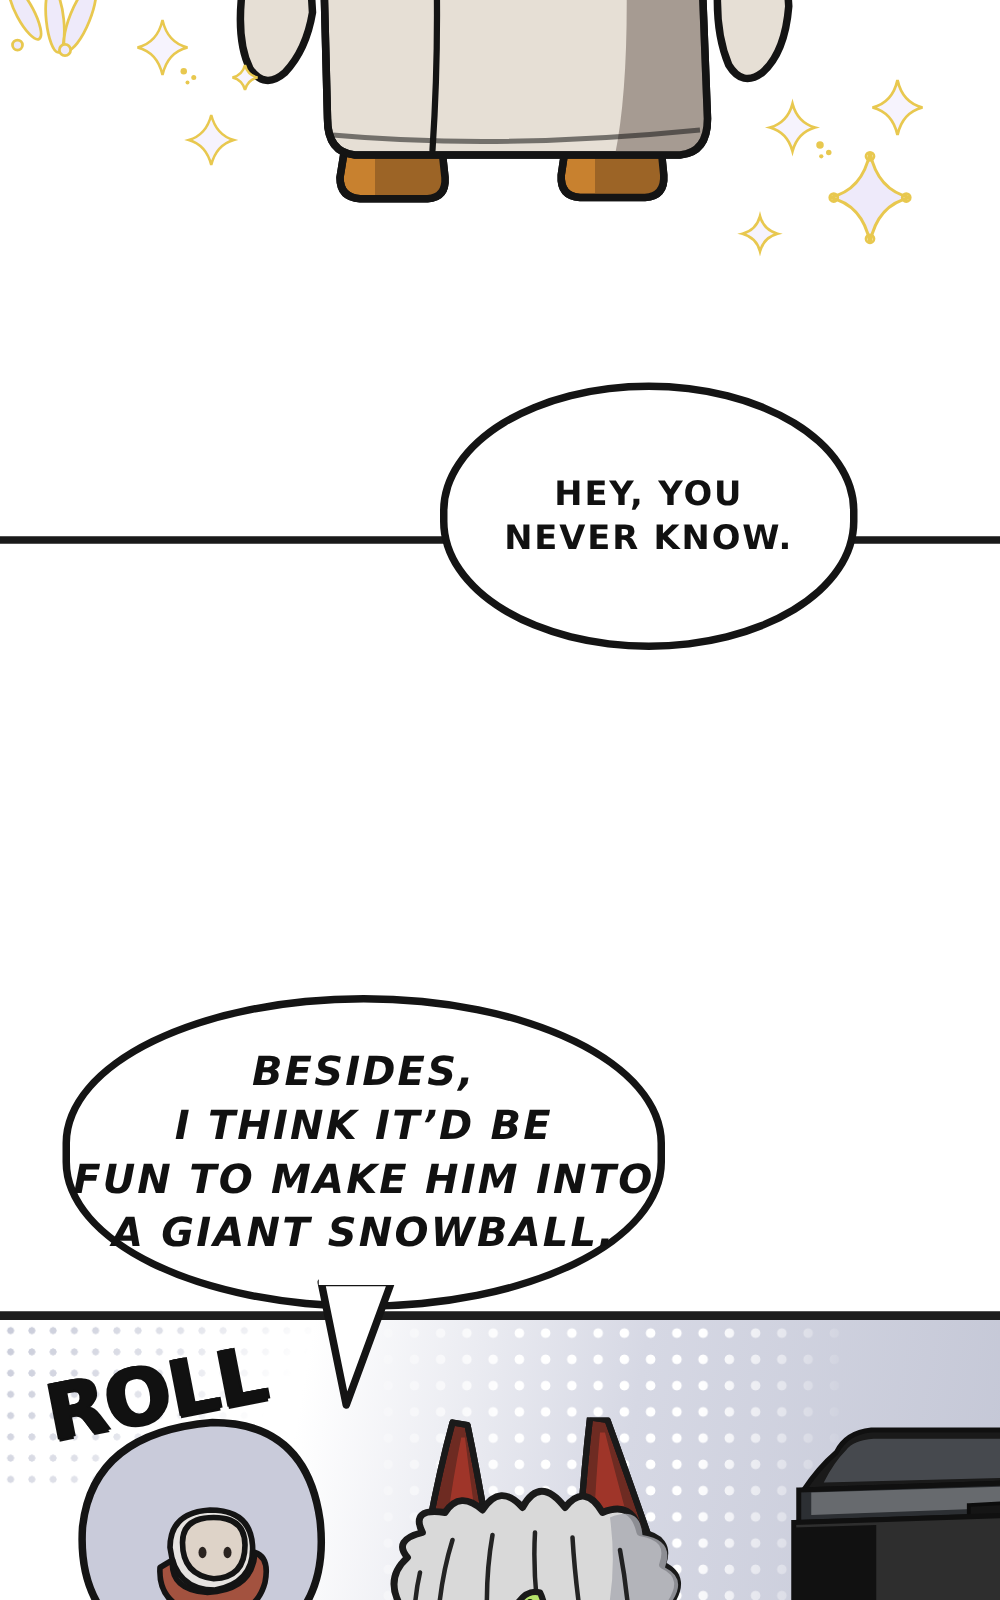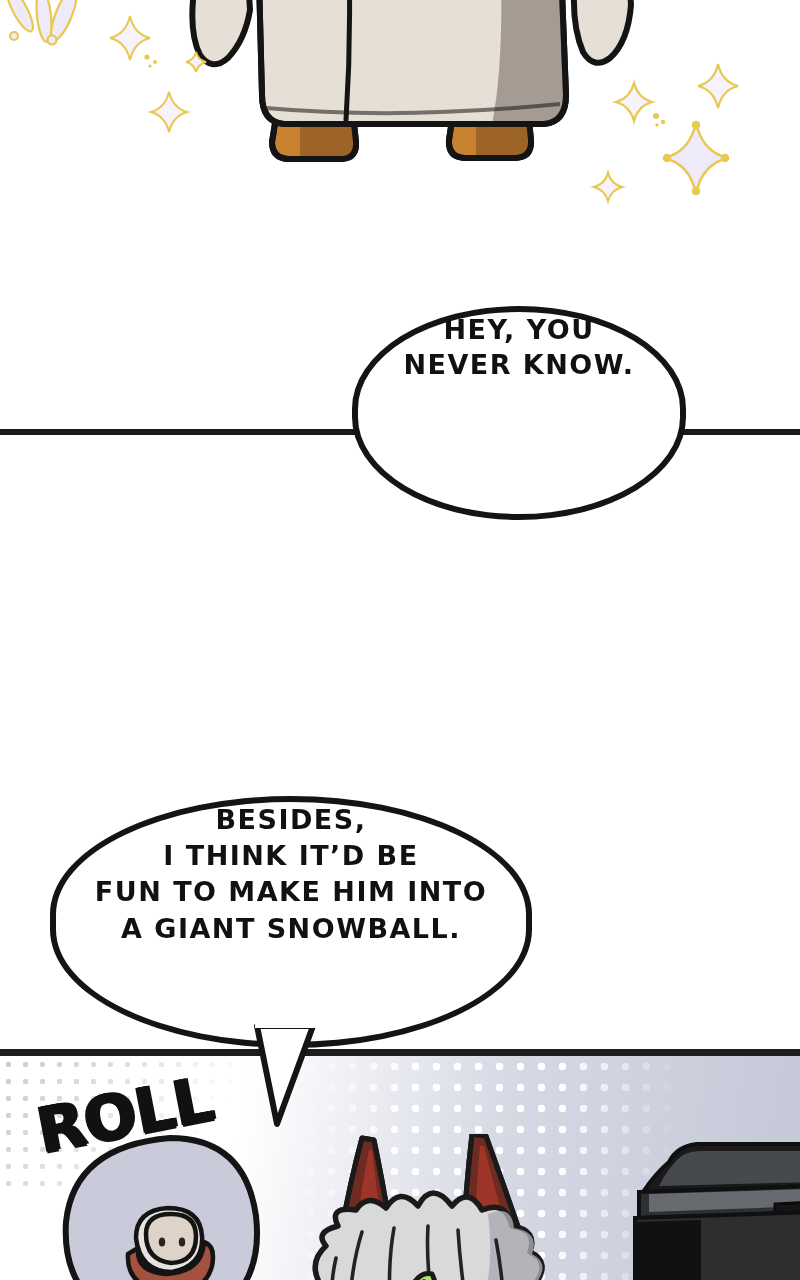--- a/index.html
+++ b/index.html
@@ -37,20 +37,21 @@
   .divider.left  { left: 0;   width: 368px; }
   .divider.right { left: 672px; width: 128px; }
 
   
   .bubble {
     position: absolute;
     background: #ffffff;
     border: 6px solid #141414;
     box-sizing: border-box;
     display: flex;
+    align-items: center;
     justify-content: center;
     z-index: 6;
   }
   #bubble-1 {
     left: 352px; top: 306px;
     width: 334px; height: 214px;
     border-radius: 50% / 48%;
   }
   #bubble-2 {
     left: 50px; top: 796px;
@@ -61,21 +62,21 @@
     font-family: "DejaVu Sans", sans-serif;
     font-weight: 700;
     color: #111111;
     text-align: center;
     letter-spacing: 0.055em;
     line-height: 1.30;
     white-space: pre-line;
     user-select: none;
   }
   #bubble-1 .bubble-text { font-size: 27px; }
-  #bubble-2 .bubble-text { font-size: 27px; line-height: 1.34; }
+  #bubble-2 .bubble-text { font-size: 32px; line-height: 1.34; font-style: italic; }
 
   
   #bubble2-tail {
     position: absolute;
     left: 255px; top: 1020px;
     width: 70px; height: 110px;
     z-index: 7;
     overflow: visible;
   }
 

